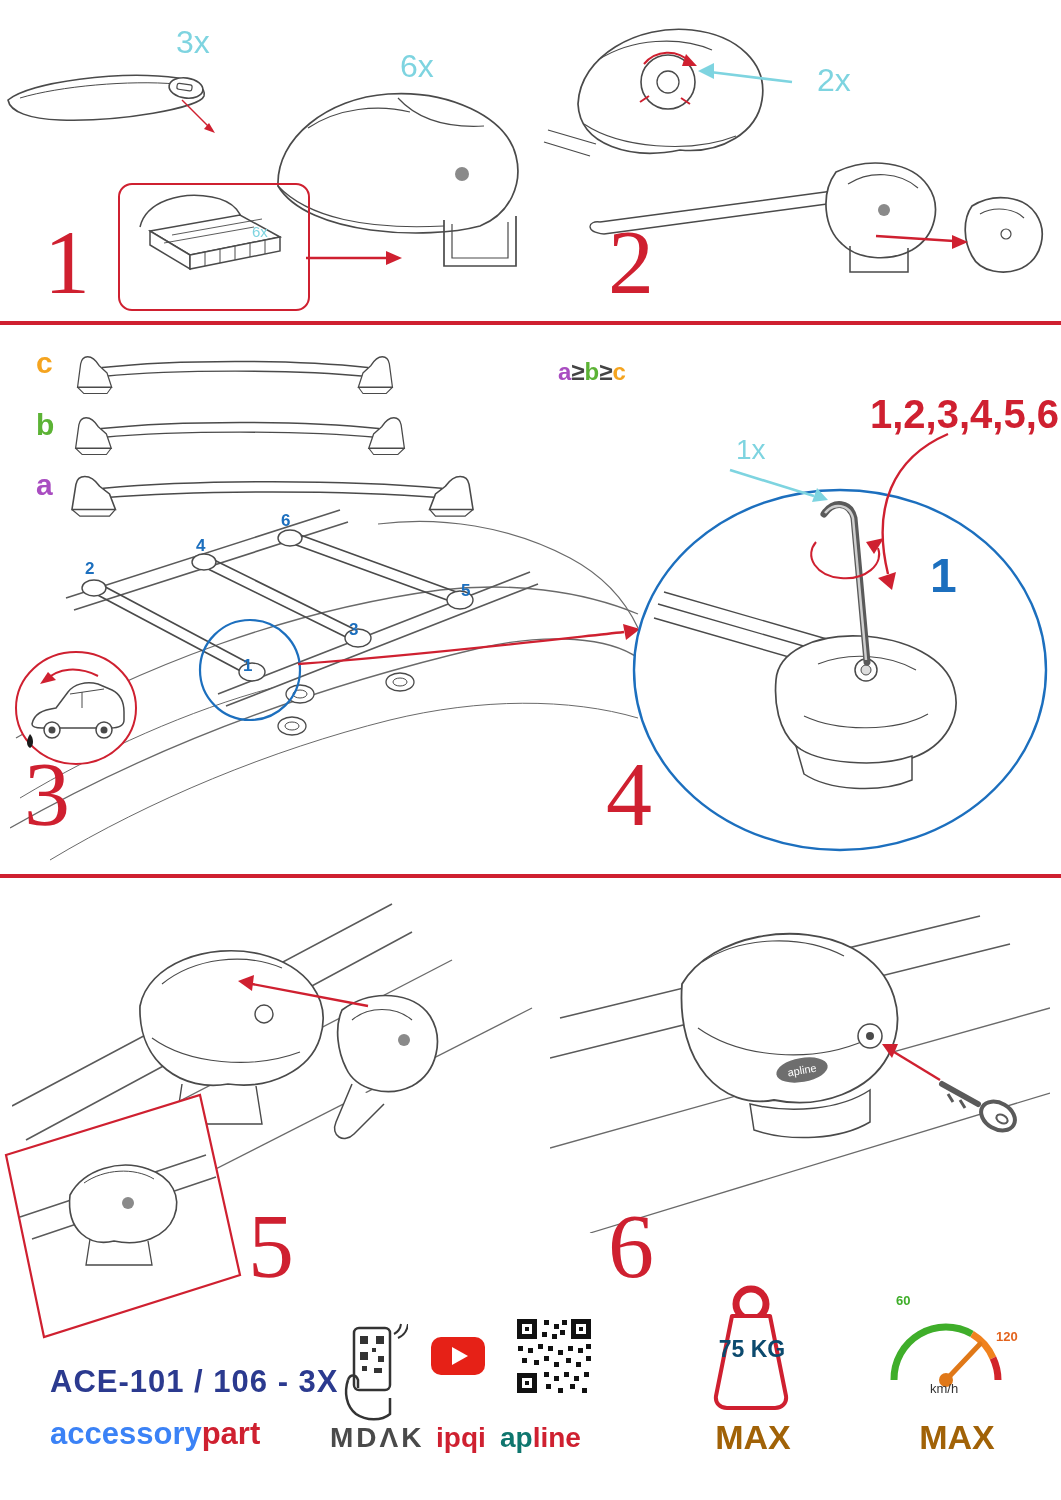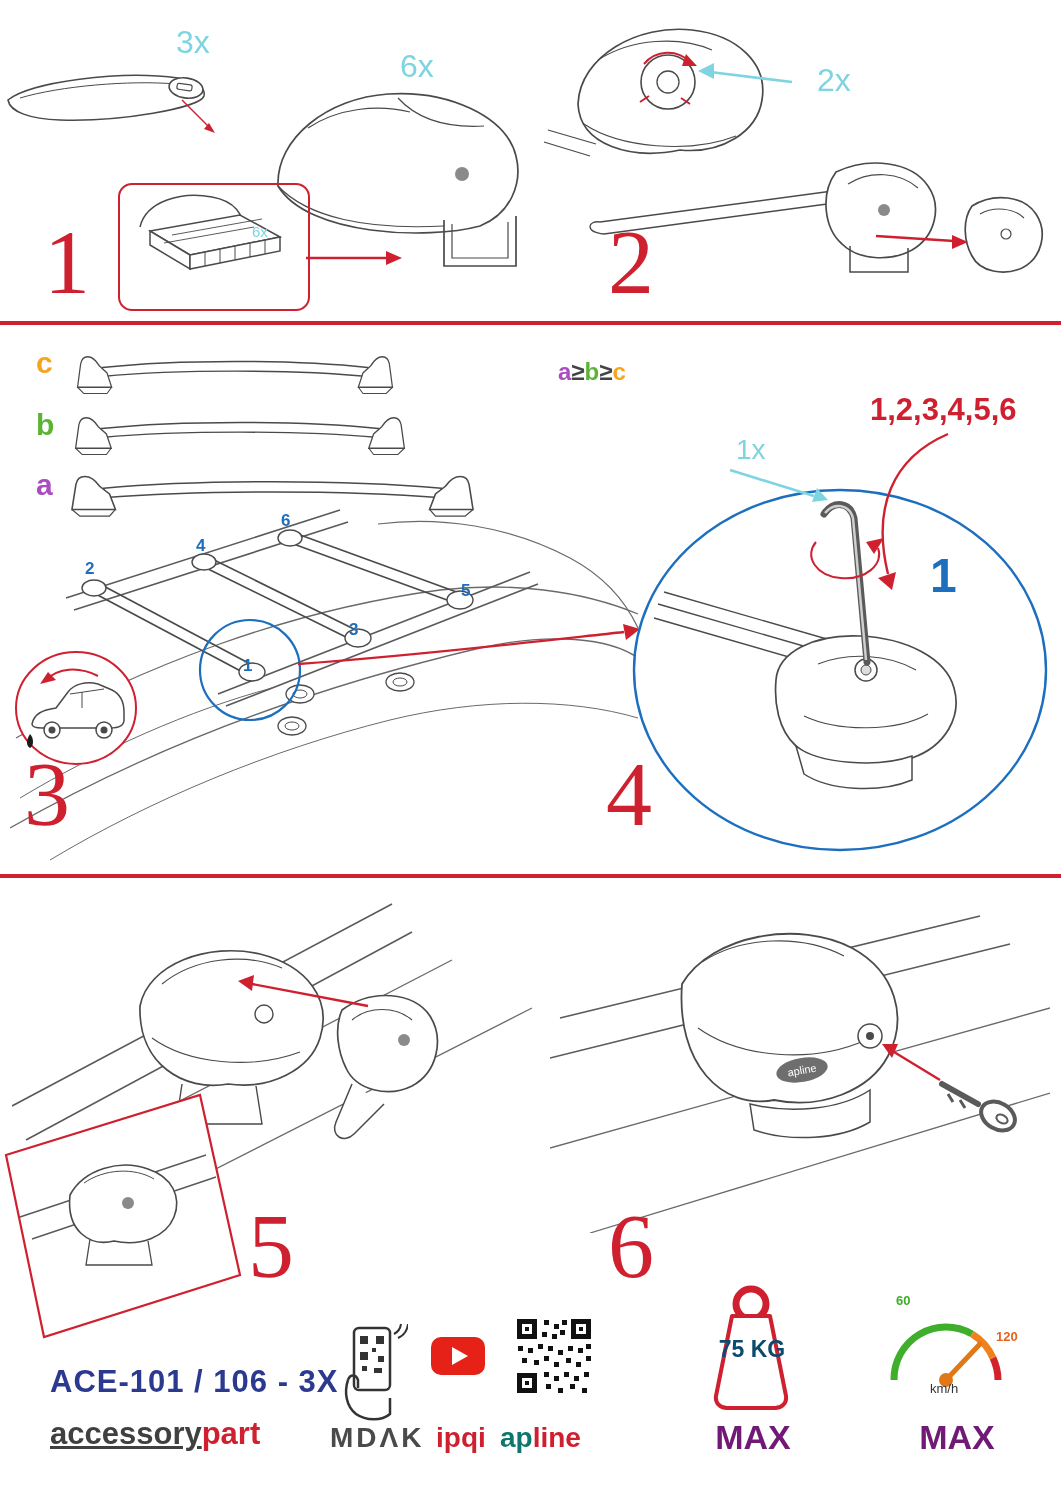--- a/index.html
+++ b/index.html
@@ -7,32 +7,32 @@
         font-family:"Liberation Sans",sans-serif;}
   .abs{position:absolute;}
   .divider{position:absolute;left:0;width:1061px;height:4px;background:#cf2030;}
   .stepnum{position:absolute;font-family:"Liberation Serif",serif;font-size:92px;
            line-height:1;color:#cf2030;}
   .qty{position:absolute;color:#7ed4e0;font-size:32px;font-weight:400;line-height:1;}
   .qty.small{font-size:15px;}
   .sizeletter{position:absolute;font-size:30px;font-weight:bold;line-height:1;}
   .rule{position:absolute;font-size:24px;font-weight:bold;line-height:1;}
   .roofnum{position:absolute;color:#1c6fbe;font-weight:bold;font-size:17px;line-height:1;}
-  .seq{position:absolute;color:#cf2030;font-size:31px;font-weight:600;line-height:1;}
+  .seq{position:absolute;color:#cf2030;font-size:40px;font-weight:600;line-height:1;}
   .blueone{position:absolute;color:#1c6fbe;font-size:48px;font-weight:bold;line-height:1;}
   .model{position:absolute;color:#2b3a8f;font-size:31px;font-weight:bold;line-height:1;letter-spacing:1px;}
   .brand{position:absolute;font-size:31px;font-weight:bold;line-height:1;}
-  .brand .bk{color:#404040;text-decoration:underline;} .brand .rd{color:#cf2030;}
+  .brand .bk{color:#3b82f6;} .brand .rd{color:#cf2030;}
   .logo-mdak{position:absolute;color:#4a4a4a;font-size:28px;font-weight:bold;letter-spacing:3px;line-height:1;}
   .logo-ipqi{position:absolute;color:#cf2030;font-size:28px;font-weight:bold;line-height:1;}
   .logo-apline{position:absolute;font-size:28px;font-weight:bold;line-height:1;}
   .logo-apline .bk{color:#0f766e;} .logo-apline .rd{color:#cf2030;}
   .wval{position:absolute;left:700px;top:1338px;width:104px;text-align:center;
         color:#0c4a6e;font-size:23px;font-weight:bold;line-height:1;}
-  .maxlbl{position:absolute;width:110px;text-align:center;color:#701a75;
+  .maxlbl{position:absolute;width:110px;text-align:center;color:#a16207;
           font-size:34px;font-weight:bold;line-height:1;}
   .speedlbl{position:absolute;font-size:13px;font-weight:bold;line-height:1;}
   .inset-box{position:absolute;left:118px;top:183px;width:188px;height:124px;
              border:2px solid #cf2030;border-radius:14px;}
   svg{display:block;}
 </style>
 </head>
 <body>
 
 <div class="page">

